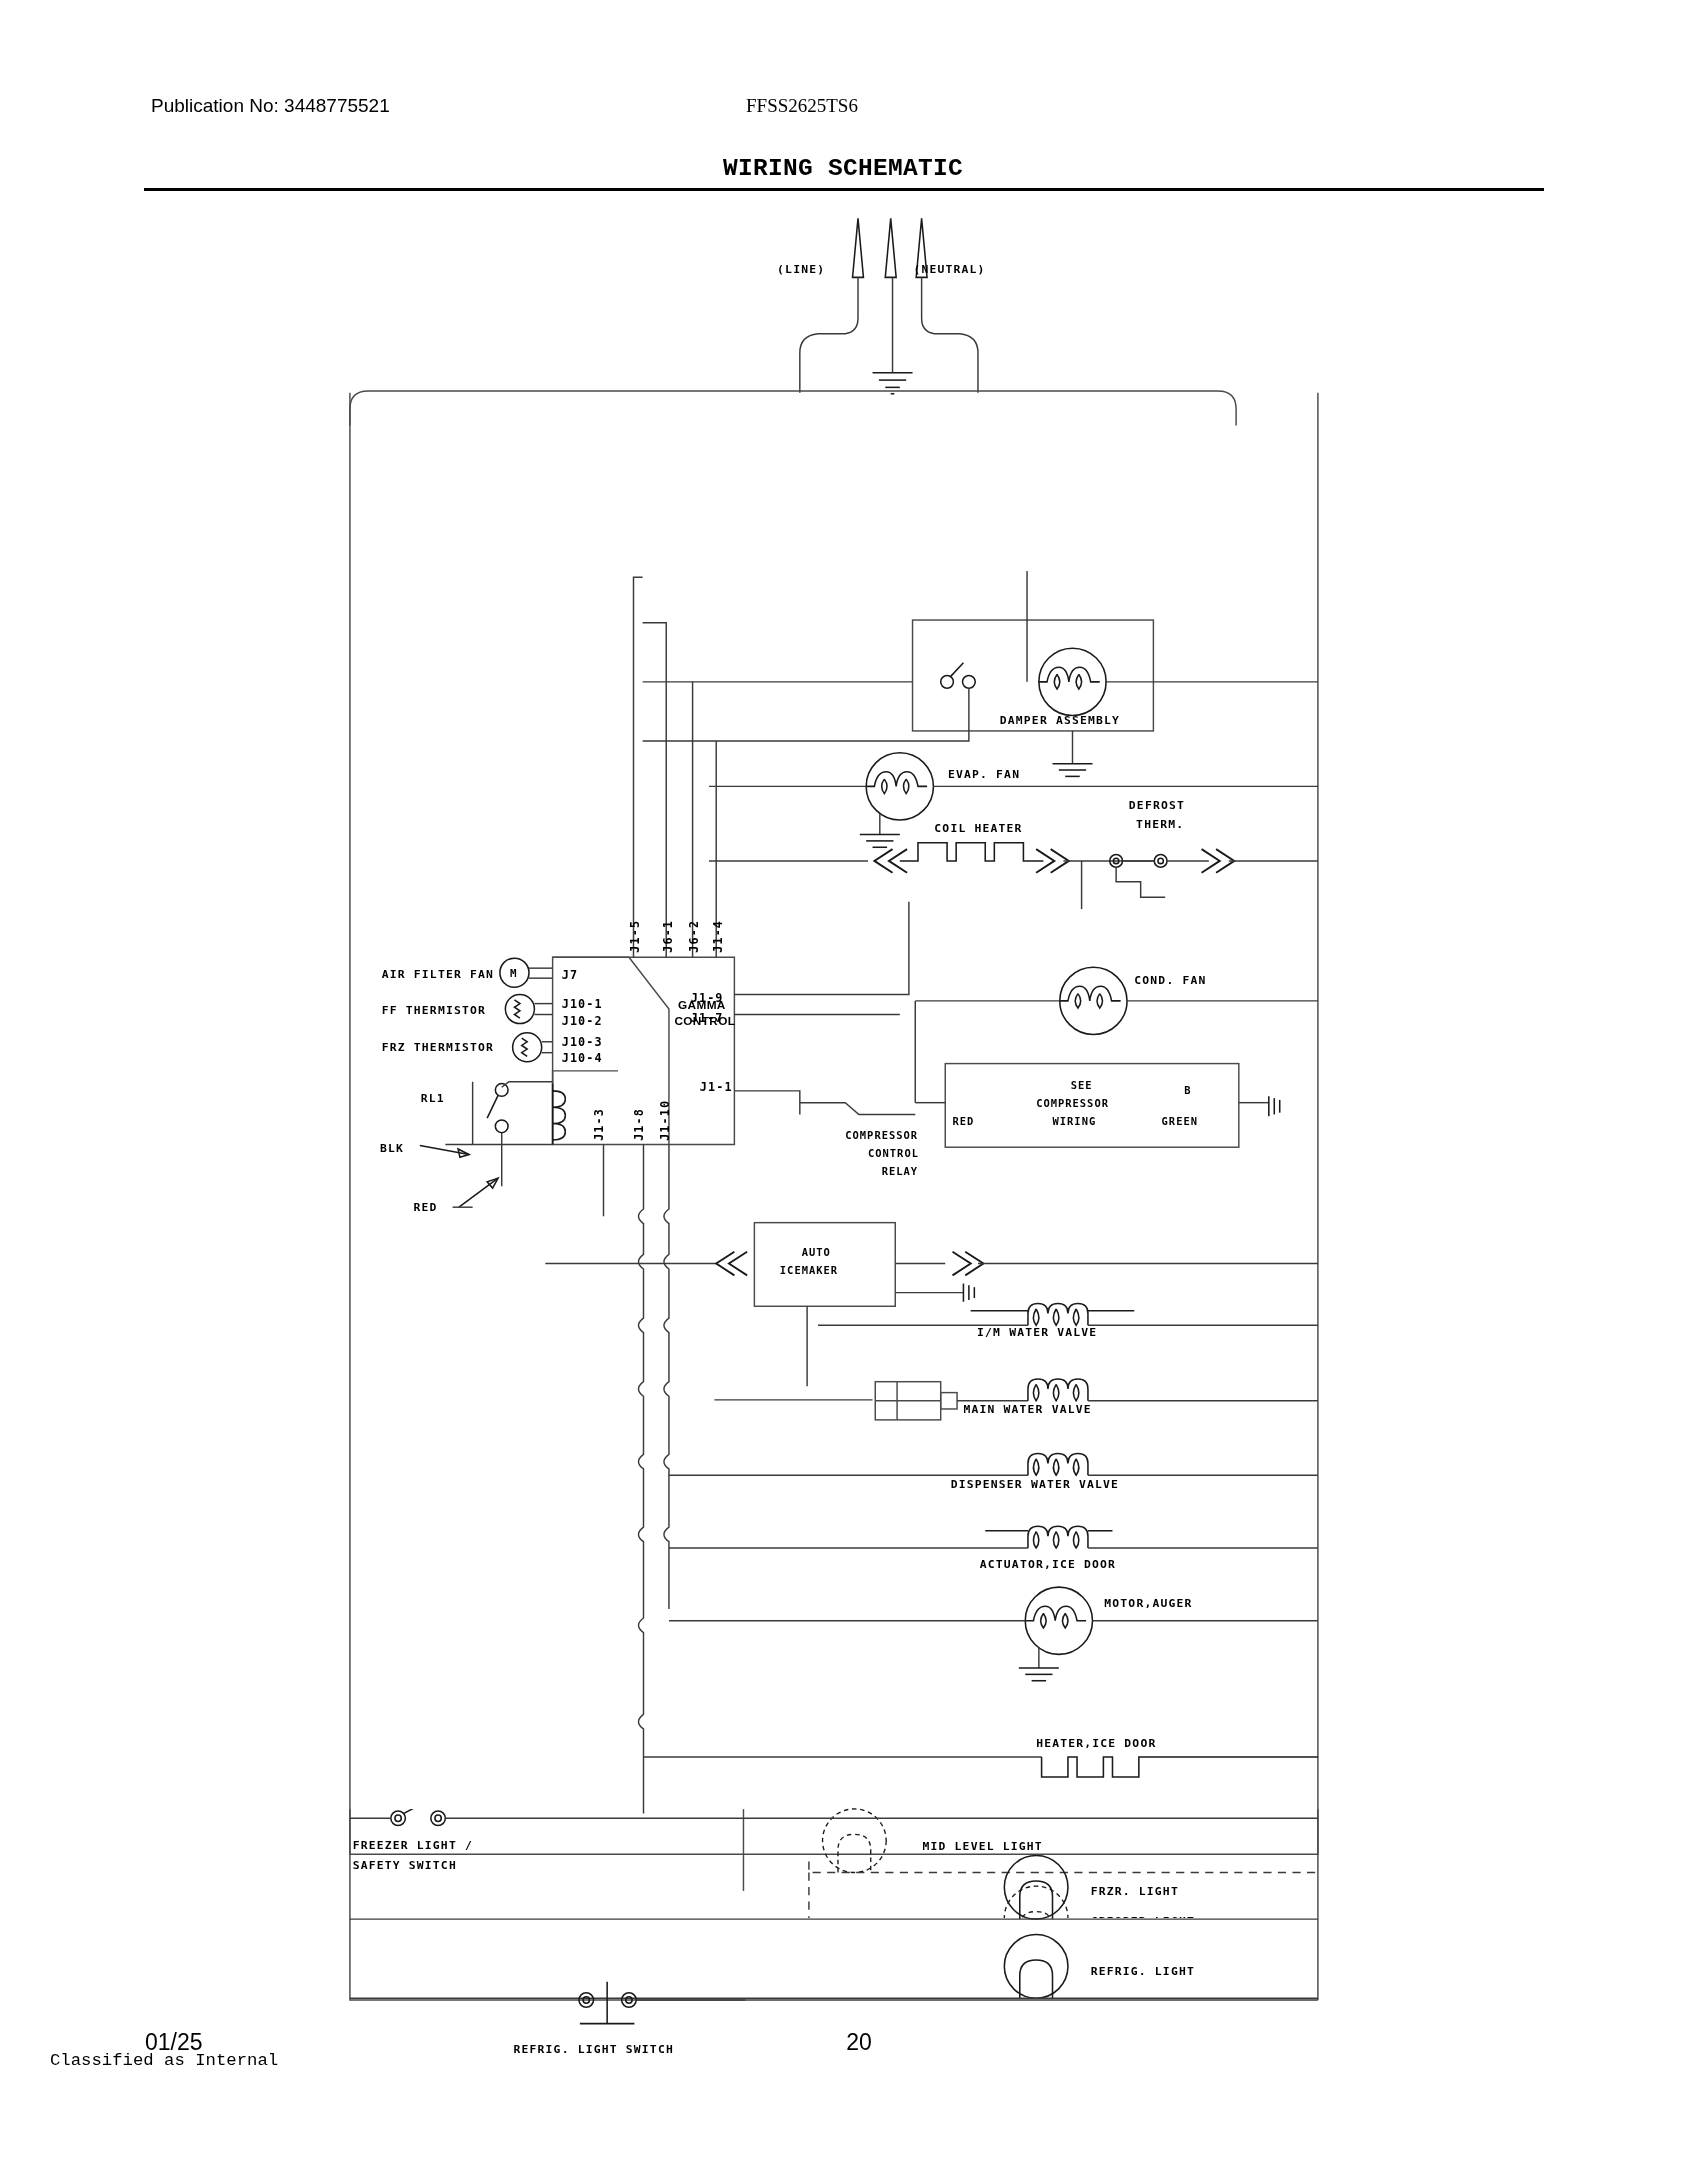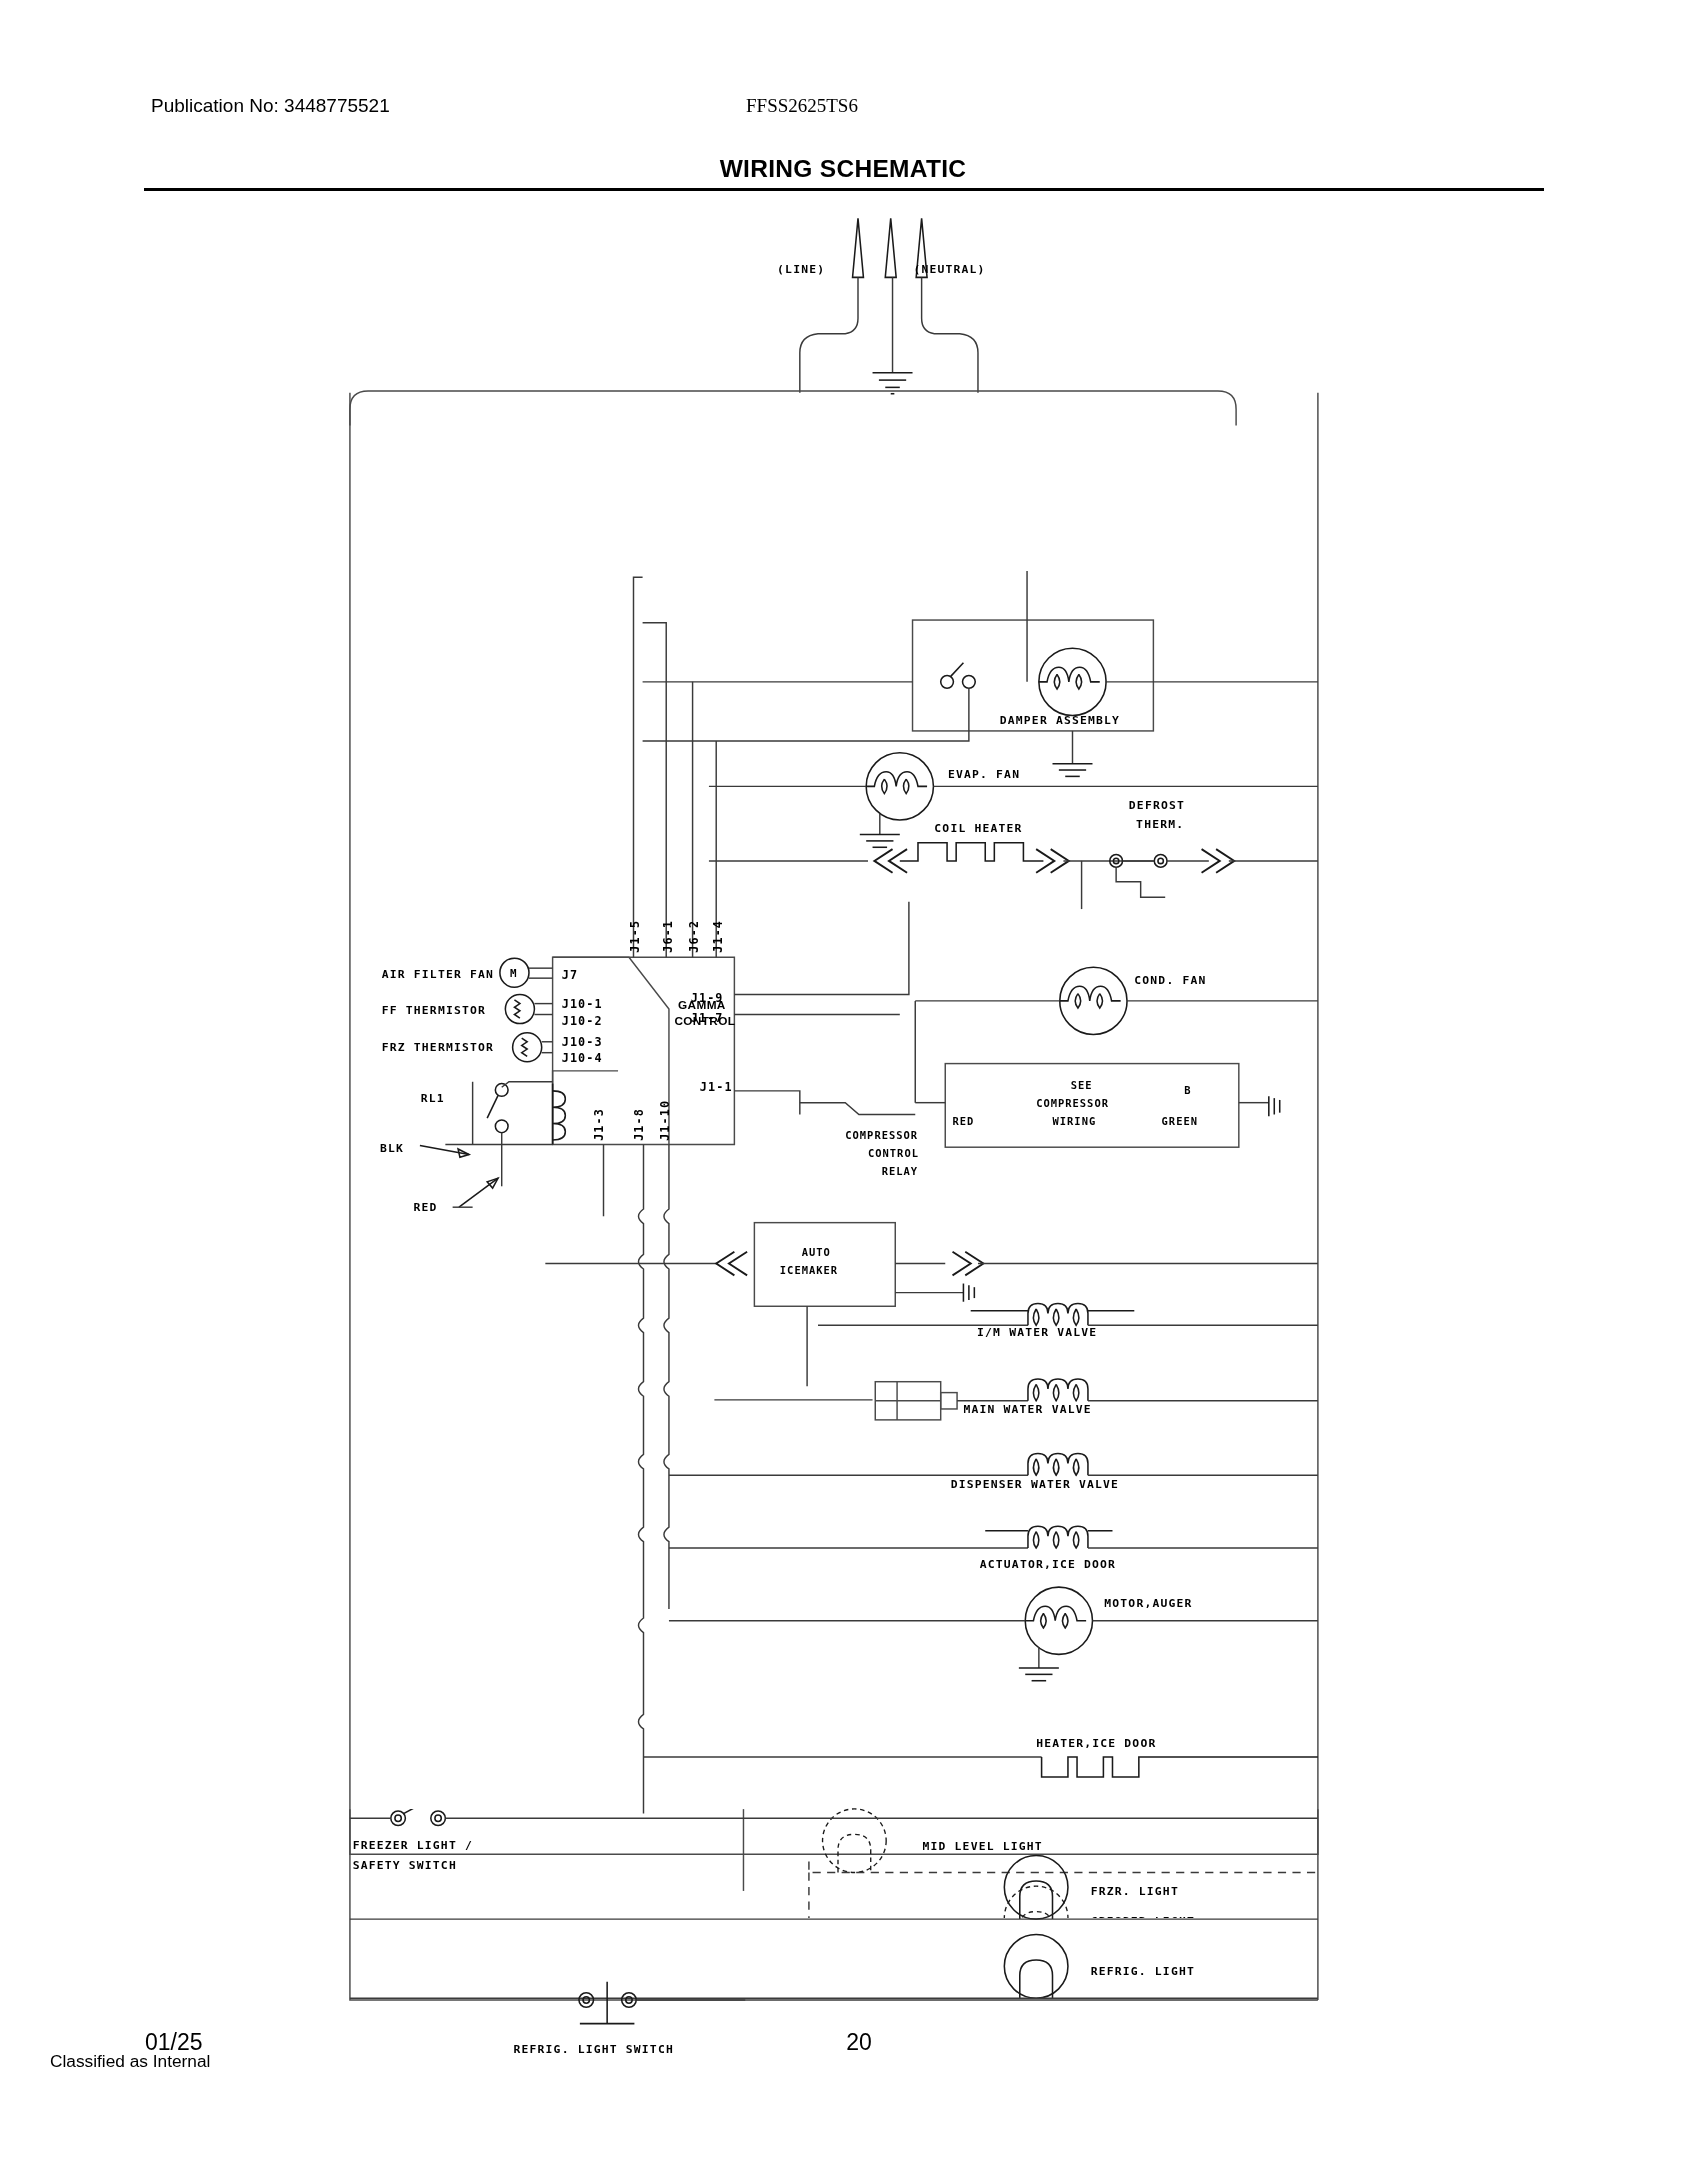--- a/index.html
+++ b/index.html
@@ -36,21 +36,21 @@
   }
   .page-title {
     position: absolute;
     left: 0;
     top: 155px;
     width: 1686px;
     text-align: center;
     font-size: 24.5px;
     font-weight: bold;
     letter-spacing: 0.3px;
-    font-family: Liberation Sans, sans-serif;
+    font-family: Liberation Mono, monospace;
   }
   .title-rule {
     position: absolute;
     left: 144px;
     top: 188px;
     width: 1400px;
     height: 2.7px;
     background: #000;
   }
 
@@ -69,21 +69,21 @@
     width: 1686px;
     text-align: center;
     font-size: 23px;
     font-family: "Liberation Sans", sans-serif;
   }
   .footer-class {
     position: absolute;
     left: 50px;
     top: 2051px;
     font-size: 17.3px;
-    font-family: Liberation Sans, sans-serif;
+    font-family: Liberation Mono, monospace;
   }
 
   
   #schematic-wrap {
     position: absolute;
     left: 0;
     top: 191px;
     width: 1336px;
     height: 1727px;
   }

